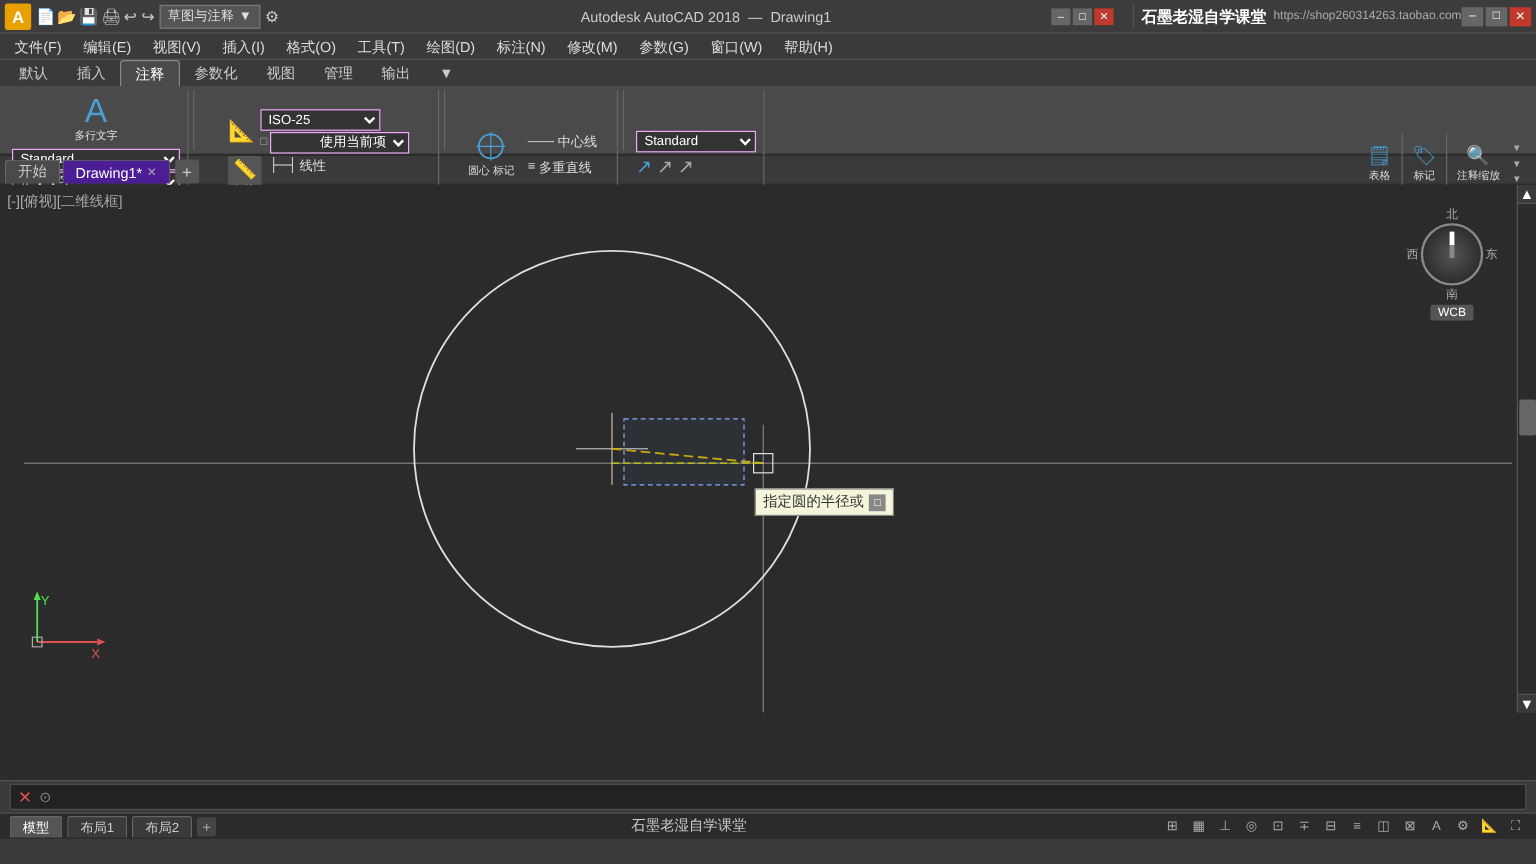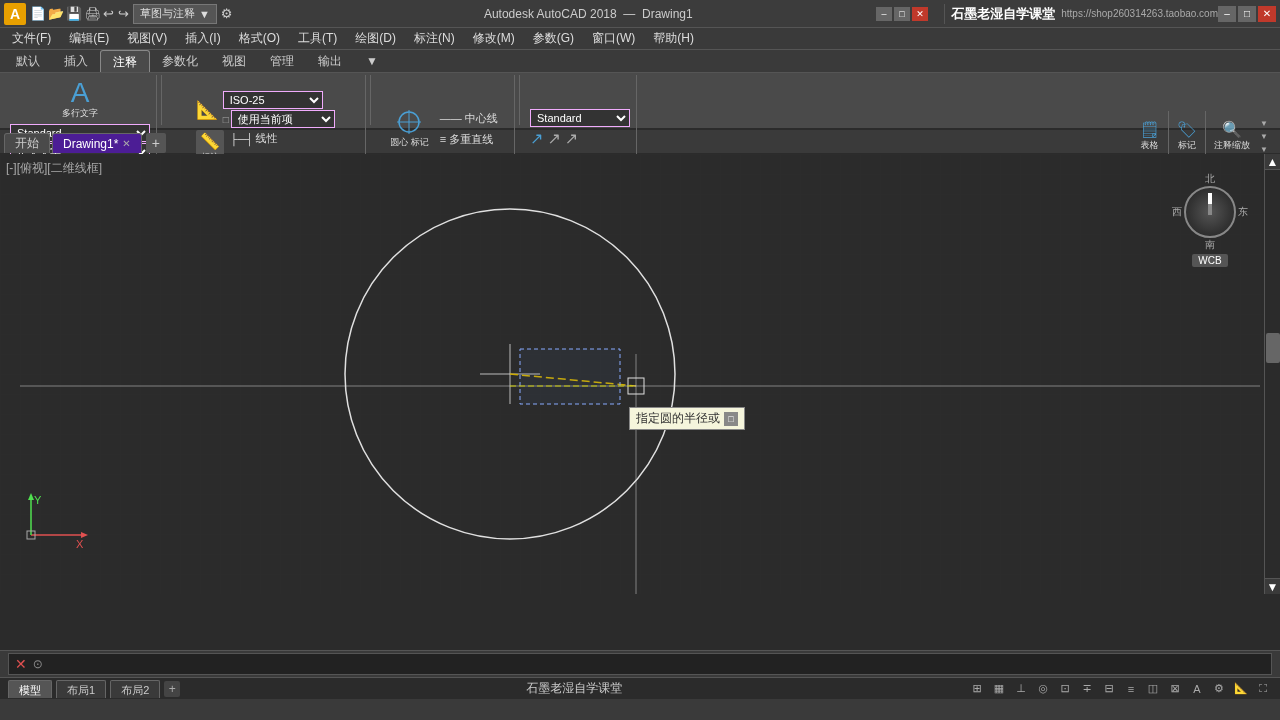--- a/index.html
+++ b/index.html
@@ -26,21 +26,21 @@
 
     
     #promo-panel {
       position: absolute; top: 0; right: 0; width: 350px; height: 28px;
       background: #2d2d2d; border-left: 1px solid #555; border-bottom: 1px solid #555;
       display: flex; align-items: center; padding: 0 8px; gap: 6px; z-index: 100;
     }
 
     
     #menu-bar {
-      display: flex; align-items: flex-end; height: 22px;
+      display: flex; align-items: center; height: 22px;
       background: #3a3a3a; border-bottom: 1px solid #555;
       padding: 0 4px; gap: 2px;
     }
     #menu-bar .menu-item {
       padding: 0 8px; height: 22px; line-height: 22px;
       font-size: 12px; color: #ddd; cursor: pointer;
     }
 
     
     #ribbon {
@@ -335,21 +335,21 @@
       <div class="ribbon-group-content">
         <div style="display:flex; flex-direction:column; gap:2px; flex:1;">
           <div style="display:flex; gap:4px; align-items:center;">
             <div style="font-size:18px; cursor:pointer; color:#4a9fd4;">📐</div>
             <div style="display:flex; flex-direction:column; gap:1px; flex:1;">
               <select class="ribbon-combo ribbon-combo-medium">
                 <option>ISO-25</option>
               </select>
               <div style="display:flex; align-items:center; gap:2px;">
                 <span style="font-size:10px; color:#aaa;">□</span>
-                <select class="ribbon-combo" style="width:104px;">
+                <select class="ribbon-combo" style="width:116px;text-align:right;">
                   <option>使用当前项</option>
                 </select>
               </div>
             </div>
           </div>
           <div style="display:flex; gap:3px;">
             <div style="display:flex; flex-direction:column; align-items:center; cursor:pointer; padding:2px 4px; background:#555; border-radius:2px;">
               <span style="font-size:16px;">📏</span>
               <span style="font-size:9px; color:#ddd;">标注</span>
             </div>

